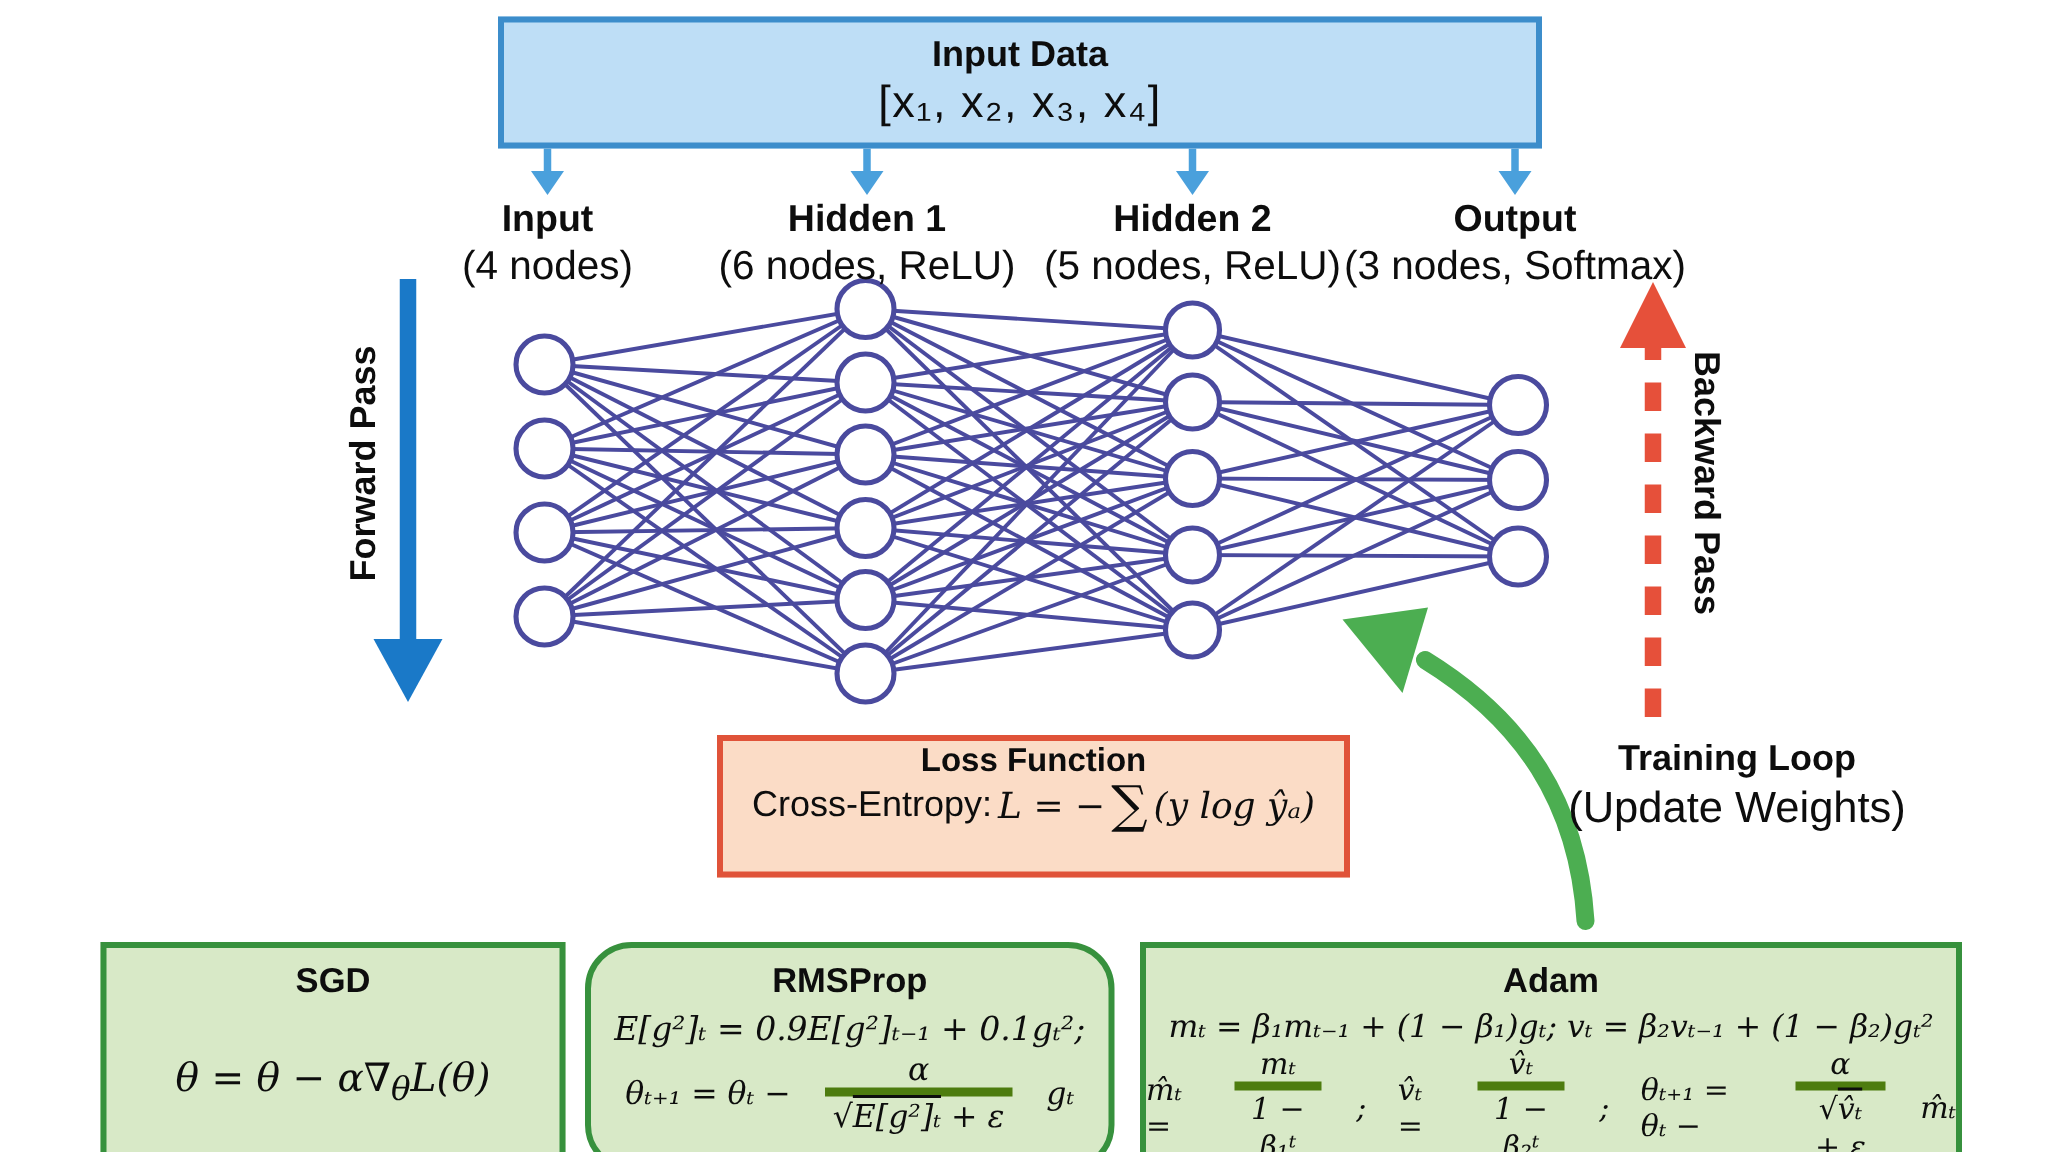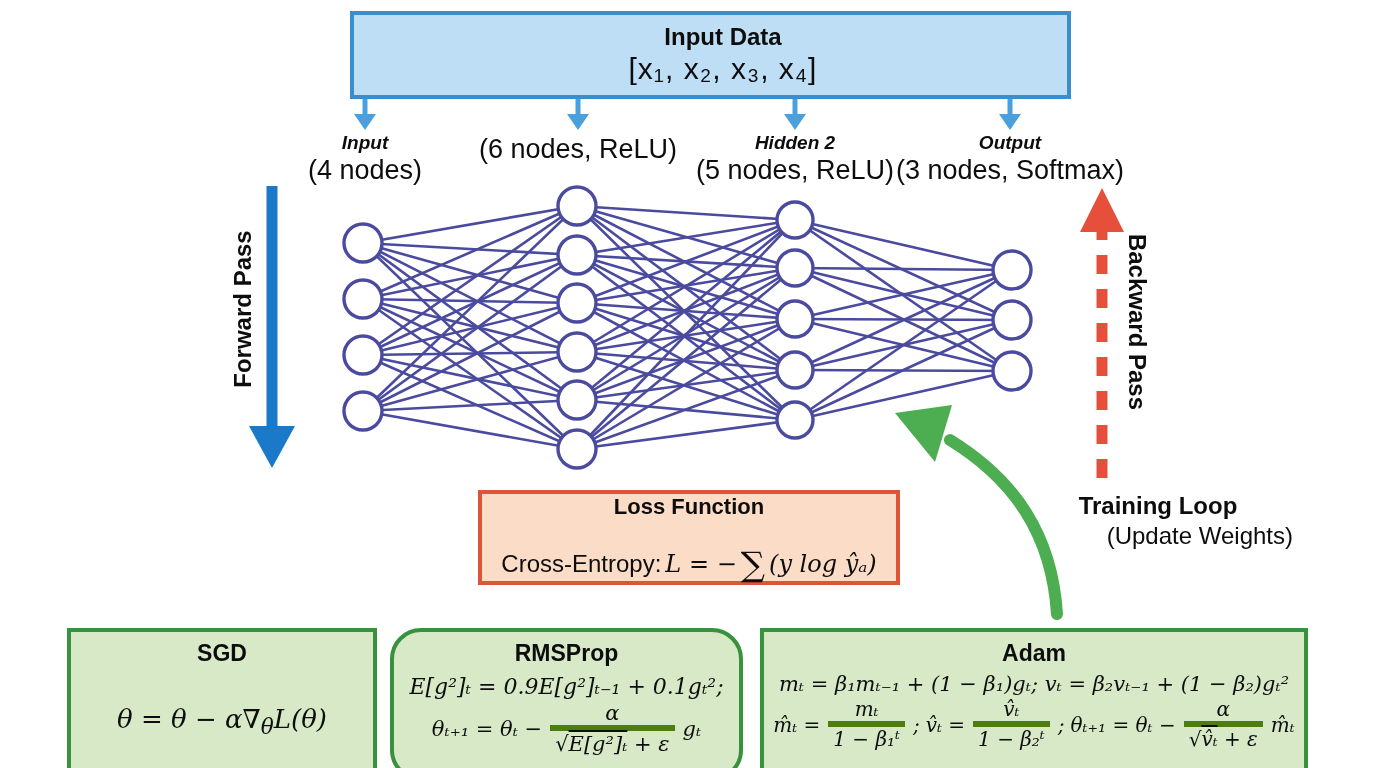--- a/index.html
+++ b/index.html
@@ -1,61 +1,61 @@
 <!DOCTYPE html>
 <html style="--box_blue_fill: #bedef6; --box_blue_border: #3c8dcb; --arrow_small_blue: #4aa0dc; --arrow_forward_blue: #1a79c8; --arrow_backward_red: #e6503a; --loss_fill: #fbdcc6; --loss_border: #e05339; --green_fill: #d8e9c7; --green_border: #37913d; --arrow_green: #4cae51;"><head>
 <meta charset="utf-8">
 <style>
   html,body{margin:0;padding:0;background:#fff;}
   .stage{position:relative;width:1376px;height:768px;background:#ffffff;overflow:hidden;
          font-family:"Liberation Sans","DejaVu Sans",sans-serif;color:#0d0d0d;}
   #gfx{position:absolute;left:0;top:0;width:1376px;height:768px;pointer-events:none;}
 
   
-  .input-data{position:absolute;left:350px;top:11px;width:688px;height:80px;
+  .input-data{position:absolute;left:332px;top:11px;width:688px;height:80px;
     background:var(--box_blue_fill);border:4px solid var(--box_blue_border);
-    display:flex;flex-direction:column;align-items:center;justify-content:center;padding-left:25px;}
+    display:flex;flex-direction:column;align-items:center;justify-content:center;}
   .input-data-title{font-size:24px;font-weight:bold;line-height:1.2;}
   .input-vector{font-size:30px;line-height:1.15;letter-spacing:1px;text-align:center;}
 
   
   .col-label{position:absolute;top:133px;width:260px;text-align:center;}
   .col-label.c0{left:235px;} .col-label.c1{left:448px;} .col-label.c2{left:665px;} .col-label.c3{left:880px;}
-  .col-title{font-size:19px;font-weight:bold;line-height:1.1;font-style:italic;}
+  .col-title{font-size:25px;font-weight:bold;line-height:1.1;}
   .col-sub{font-size:27px;line-height:1.2;}
 
   
   .rot-label{position:absolute;width:240px;text-align:center;font-size:24px;font-weight:bold;white-space:nowrap;}
   .rot-label.forward{left:123px;top:295px;transform:rotate(-90deg);}
   .rot-label.backward{left:1017px;top:308px;transform:rotate(90deg);}
 
   
   .loss-box{position:absolute;left:478px;top:490px;width:414px;height:87px;
     background:var(--loss_fill);border:4px solid var(--loss_border);
-    display:flex;flex-direction:column;align-items:center;justify-content:space-between;gap:0;}
+    display:flex;flex-direction:column;align-items:center;justify-content:flex-start;gap:0;}
   .loss-title{font-size:22px;font-weight:bold;}
   .loss-formula{font-size:24px;display:flex;align-items:center;gap:4px;}
   .math{font-family:"DejaVu Serif","DejaVu Sans",serif;font-style:italic;}
   .sum{font-family:"DejaVu Serif","DejaVu Sans",serif;font-size:34px;font-style:normal;line-height:1;}
 
   
   .training-label{position:absolute;left:1023px;top:492px;width:270px;text-align:center;}
   .tl-title{font-size:24px;font-weight:bold;line-height:1.2;}
-  .tl-sub{font-size:24px;line-height:1.25;text-align:right;}
+  .tl-sub{font-size:29px;line-height:1.25;}
 
   
   .opt-box{position:absolute;top:628px;height:145px;background:var(--green_fill);
     border:4px solid var(--green_border);display:flex;flex-direction:column;align-items:center;}
   .opt-box.sgd{left:67px;width:302px;}
   .opt-box.rmsprop{left:390px;width:345px;border-radius:31px;}
   .opt-box.adam{left:760px;width:540px;}
   .opt-title{font-size:23px;font-weight:bold;margin-top:8px;}
   .opt-formula-center{margin:auto 0;font-size:26px;}
   .opt-line{font-size:22px;margin-top:7px;white-space:nowrap;}
-  .frac-line{display:flex;align-items:center;justify-content:center;gap:6px;font-size:21px;margin-top:2px;}
+  .frac-line{display:flex;align-items:center;justify-content:center;gap:21px;font-size:21px;margin-top:2px;}
   .adam .opt-line{font-size:21px;margin-top:5px;}
   .adam .frac-line{font-size:20px;}
   .frac{display:inline-flex;flex-direction:column;text-align:center;vertical-align:middle;margin:0 2px;}
   .frac .num{display:block;padding:0 5px;line-height:1.15;}
   .frac .den{display:block;border-top:6px solid #4d7c0f;padding:0 5px;line-height:1.25;}
   .ol{text-decoration:overline;}
 </style>
 </head>
 <body>
 
@@ -168,20 +168,21 @@
   <div class="input-data">
     <div class="input-data-title">Input Data</div>
     <div class="input-vector">[x₁, x₂, x₃, x₄]</div>
   </div>
 
   <div class="col-label c0">
     <div class="col-title">Input</div>
     <div class="col-sub">(4 nodes)</div>
   </div>
   <div class="col-label c1">
+    <div class="col-title">Hidden 1</div>
     <div class="col-sub">(6 nodes, ReLU)</div>
   </div>
   <div class="col-label c2">
     <div class="col-title">Hidden 2</div>
     <div class="col-sub">(5 nodes, ReLU)</div>
   </div>
   <div class="col-label c3">
     <div class="col-title">Output</div>
     <div class="col-sub">(3 nodes, Softmax)</div>
   </div>

